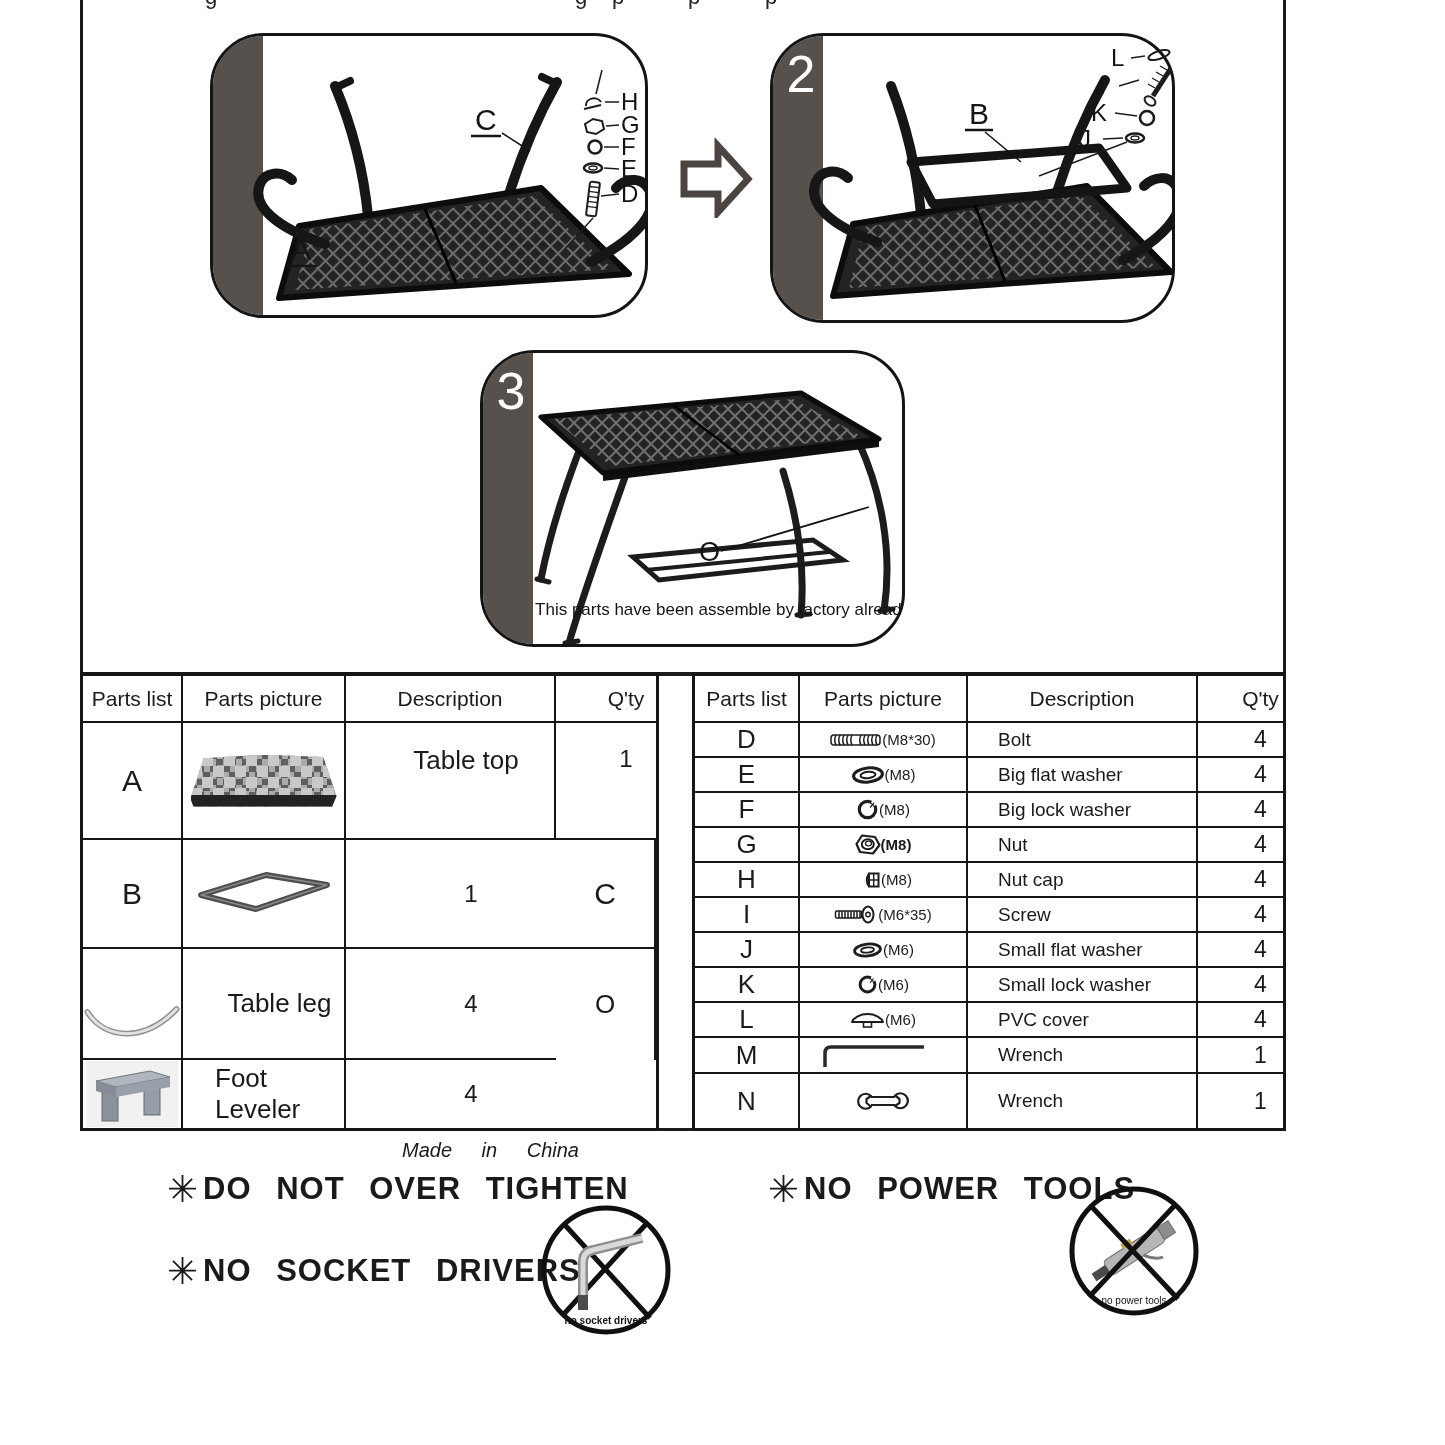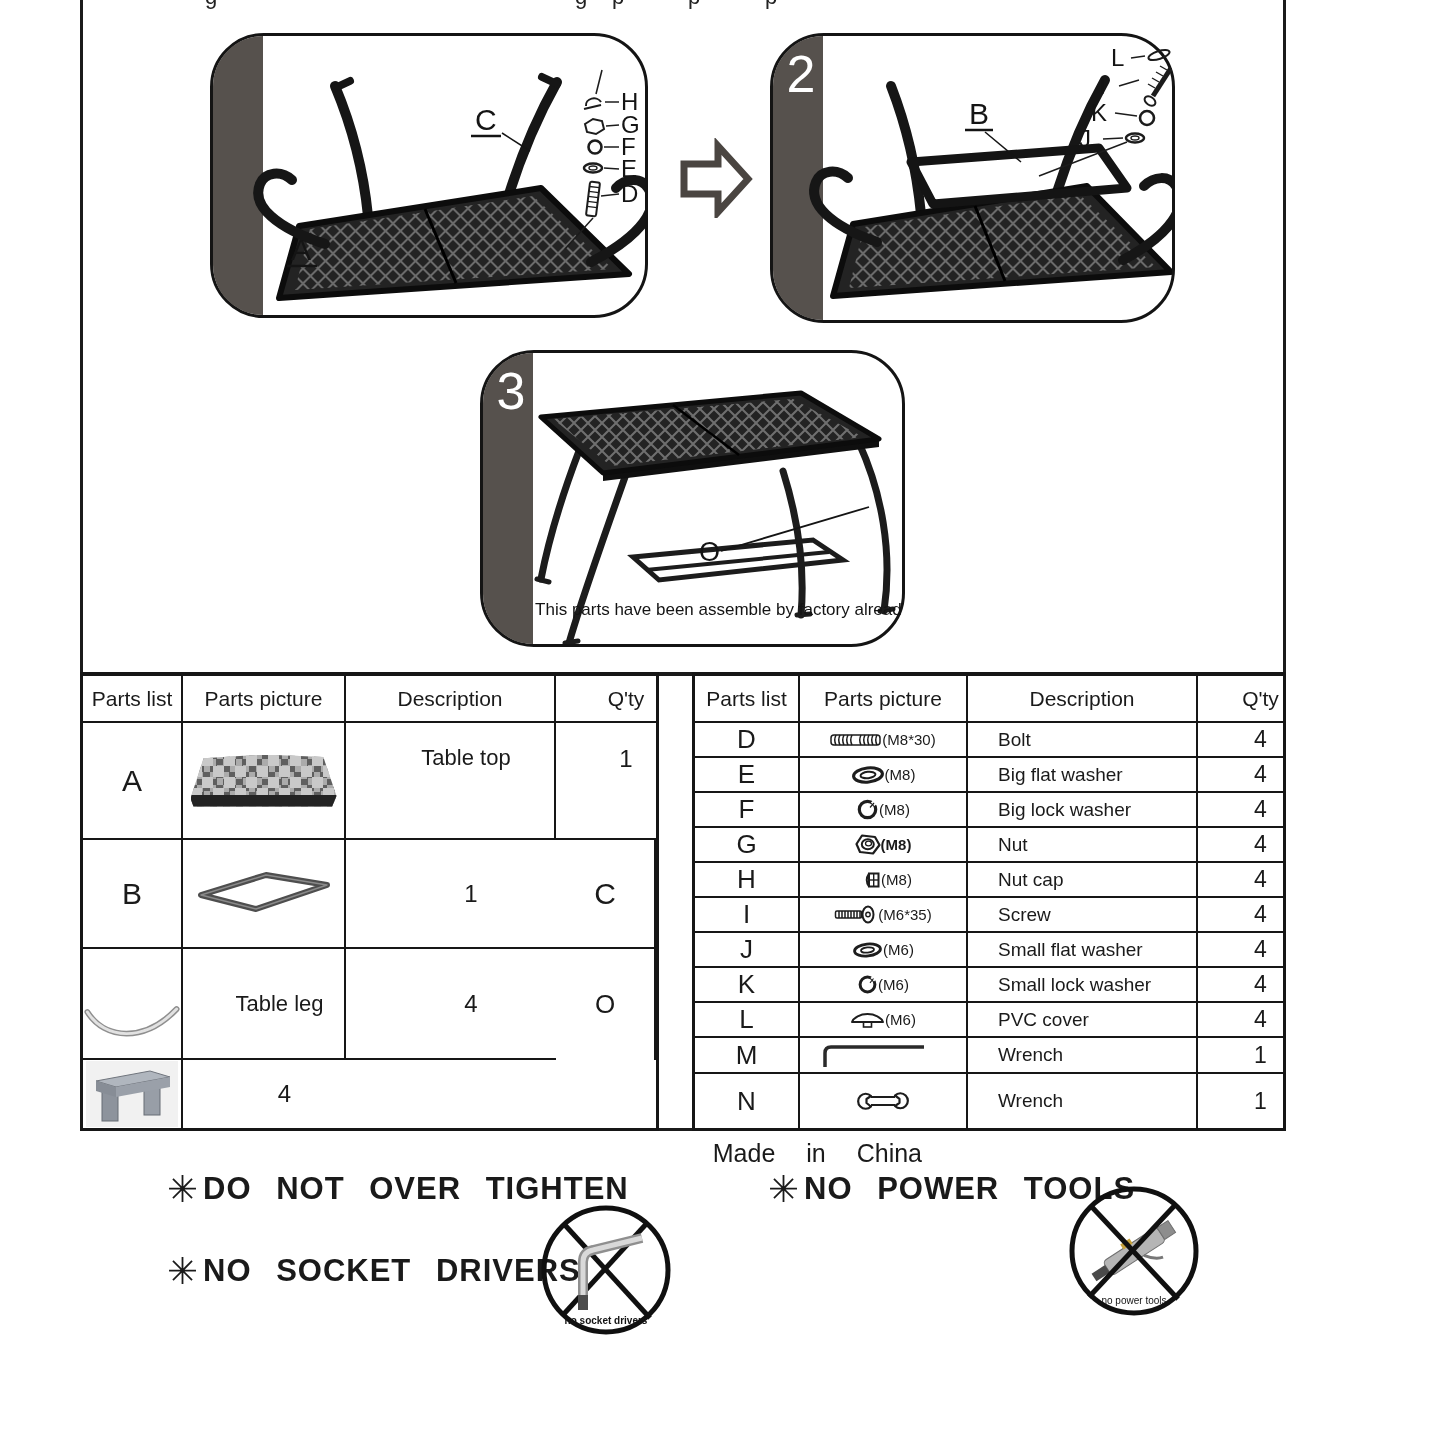--- a/index.html
+++ b/index.html
@@ -20,37 +20,37 @@
   
   .ptable{position:absolute;display:grid;box-sizing:border-box;background:#fff;
           border:3px solid #161616;border-top-width:4px;}
   .ptable>div{display:flex;align-items:center;justify-content:center;box-sizing:border-box;
           border-right:2px solid #161616;border-bottom:2px solid #161616;background:#fff;overflow:hidden;}
   .ptable>div.ncr{border-right:none;padding-left:40px;}
   .ptable>div.ncb{border-bottom:none;}
   .hdr{font-size:21px;}
   .ltr{font-size:30px;}
   .ltr-r{font-size:26px;}
-  .desc-c{font-size:22px;padding-left:32px;}
+  .desc-c{font-size:26px;padding-left:32px;}
   .desc-l{justify-content:flex-start !important;padding-left:30px;font-size:19px;}
   .qty{font-size:24px;}
   .qty-r{font-size:23px;}
   .pic{}
   .msize{font-size:15px;white-space:nowrap;}
   
   .mosaic{width:146px;height:52px;
     background:
       linear-gradient(transparent 76%, #232323 76%),
       repeating-conic-gradient(#c9c9c9 0 25%, rgba(0,0,0,0) 0 50%) 0 0/22px 22px,
       repeating-conic-gradient(#5f5f5f 0 25%, #ababab 0 50%) 6px 4px/13px 13px;
     clip-path:polygon(9% 7%,50% 0,91% 5%,100% 80%,97% 100%,2% 100%,0 84%);}
   .photo-bg{background:#f1f1f1;display:flex;align-items:center;justify-content:center;}
   
-  .madein{position:absolute;left:402px;top:1139px;width:520px;text-align:right;
-          font-size:25px;word-spacing:24px;}
+  .madein{position:absolute;left:402px;top:1139px;width:520px;text-align:left;
+          font-size:20px;word-spacing:24px;font-style:italic;}
   .warn{position:absolute;font-weight:bold;font-size:31px;letter-spacing:1px;word-spacing:15px;white-space:nowrap;margin-left:40px;}
   .ast{font-weight:normal;font-size:37px;margin-right:5px;vertical-align:-3px;letter-spacing:0;}
   .noicon{position:absolute;}
 </style>
 </head>
 <body>
 
 <div class="page">
 
   <div class="topfrag">
@@ -258,20 +258,21 @@
       <div class="photo-bg" style="width:92px;height:66px">
         <svg width="88" height="62" viewBox="0 0 88 62">
           <rect x="14" y="24" width="16" height="34" fill="#8d939c" stroke="#676c74"></rect>
           <rect x="56" y="18" width="16" height="34" fill="#989ea7" stroke="#676c74"></rect>
           <polygon points="8,18 62,8 82,14 28,24" fill="#b0b6be" stroke="#70757d"></polygon>
           <polygon points="8,18 28,24 28,34 8,28" fill="#878d96"></polygon>
           <polygon points="28,24 82,14 82,24 28,34" fill="#9aa0a9"></polygon>
         </svg>
       </div>
     </div>
+    <div class="desc-c ncb">Foot  Leveler</div>
     <div class="qty ncr ncb">4</div>
   </div>
 
   <div class="hseg" style="left:659px;top:672px;width:33px;height:4px"></div>
   <div class="hseg" style="left:659px;top:1128px;width:33px;height:3px"></div>
 
   <div class="ptable" style="left:692px;top:672px;width:594px;height:459px;
        grid-template-columns:105px 168px 230px 1fr;grid-template-rows:47px repeat(9,35px) 36px 1fr">
     <div class="hdr">Parts list</div>
     <div class="hdr">Parts  picture</div>

